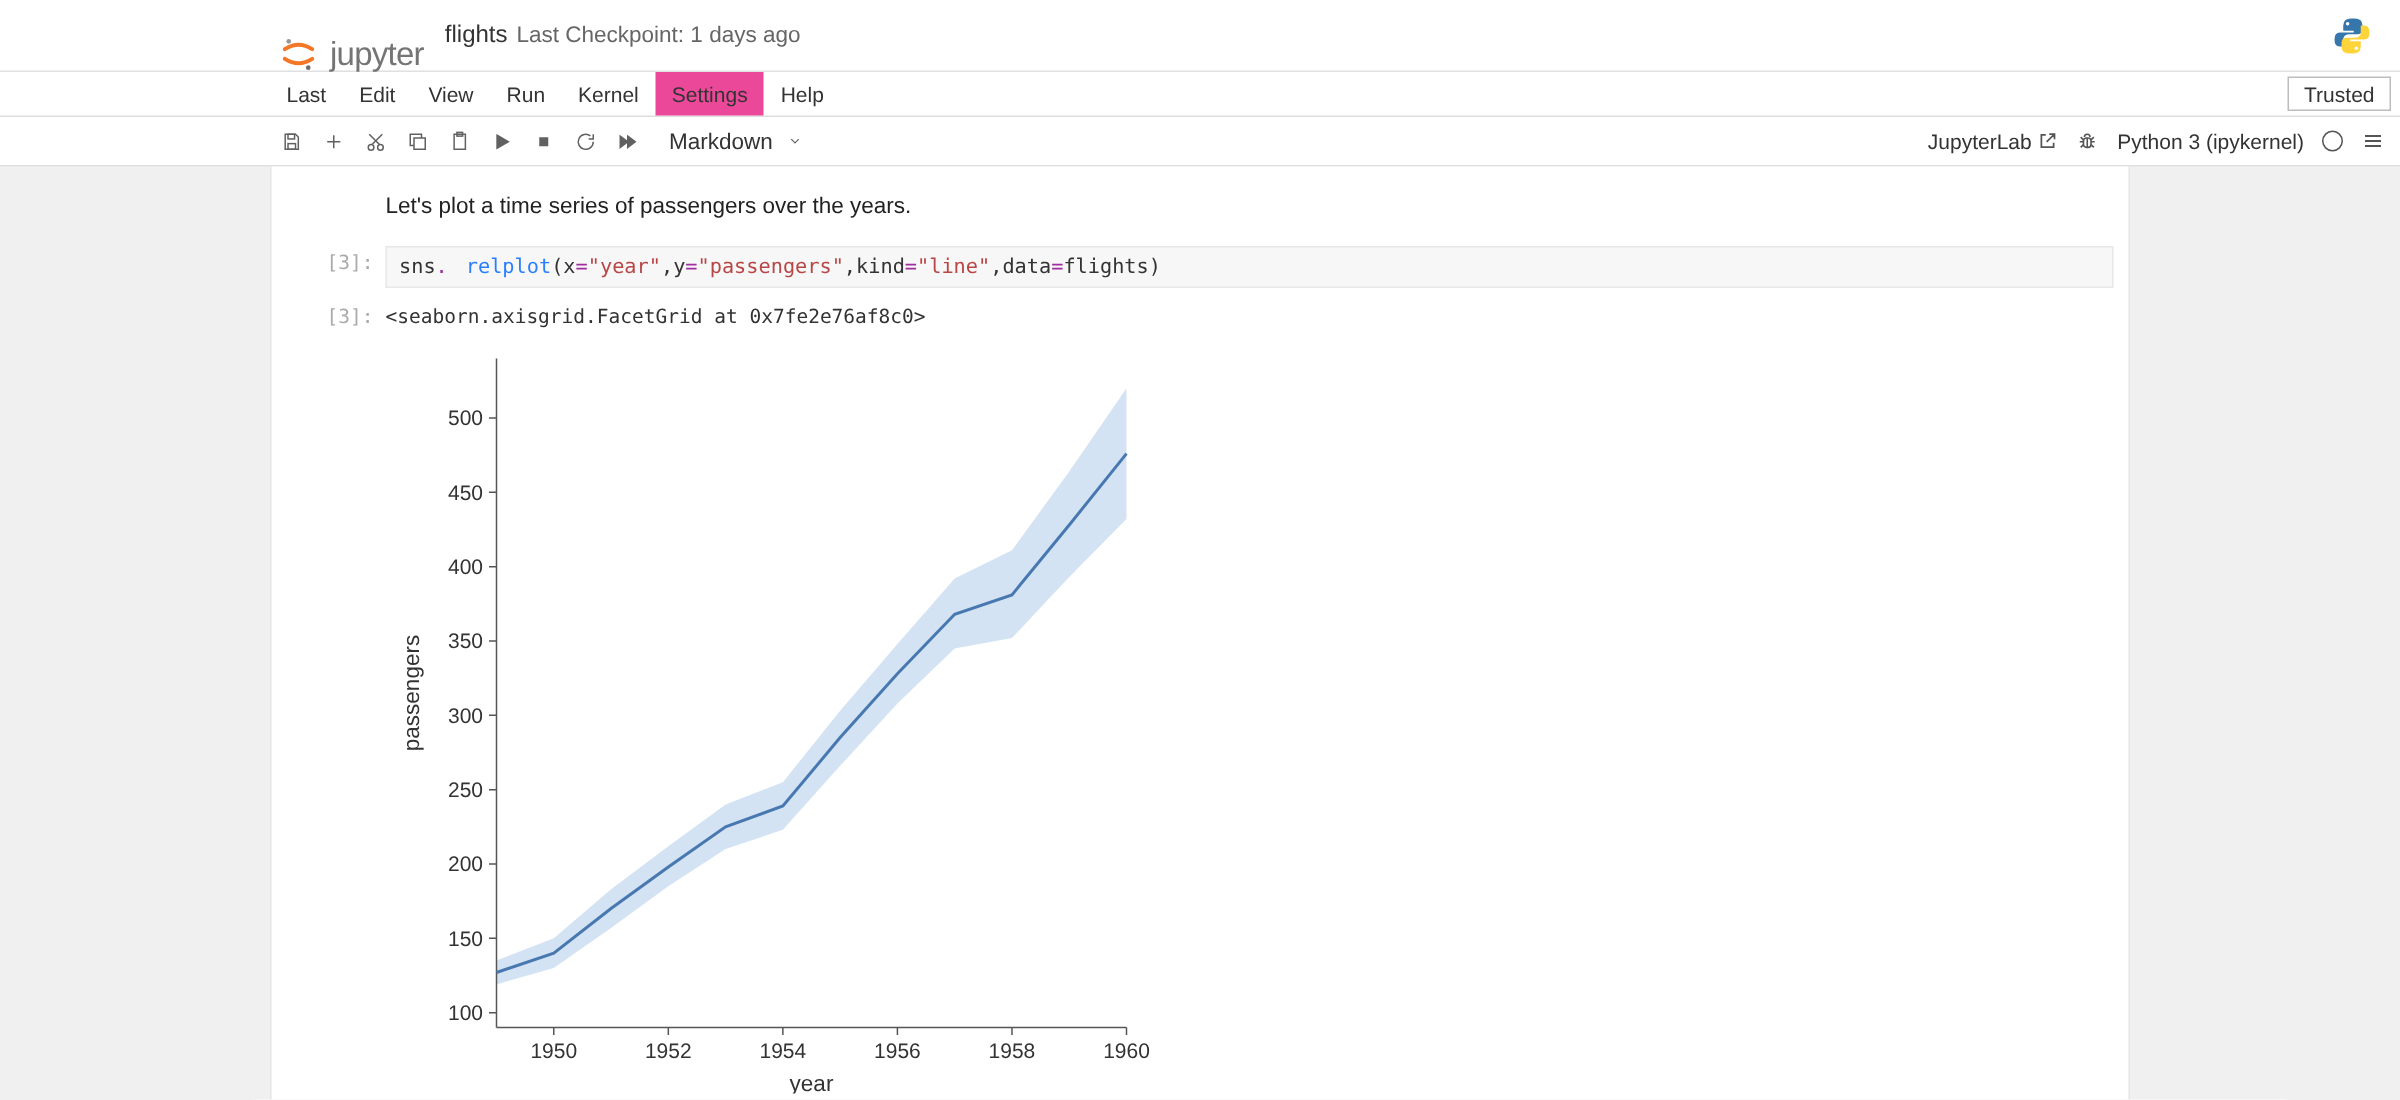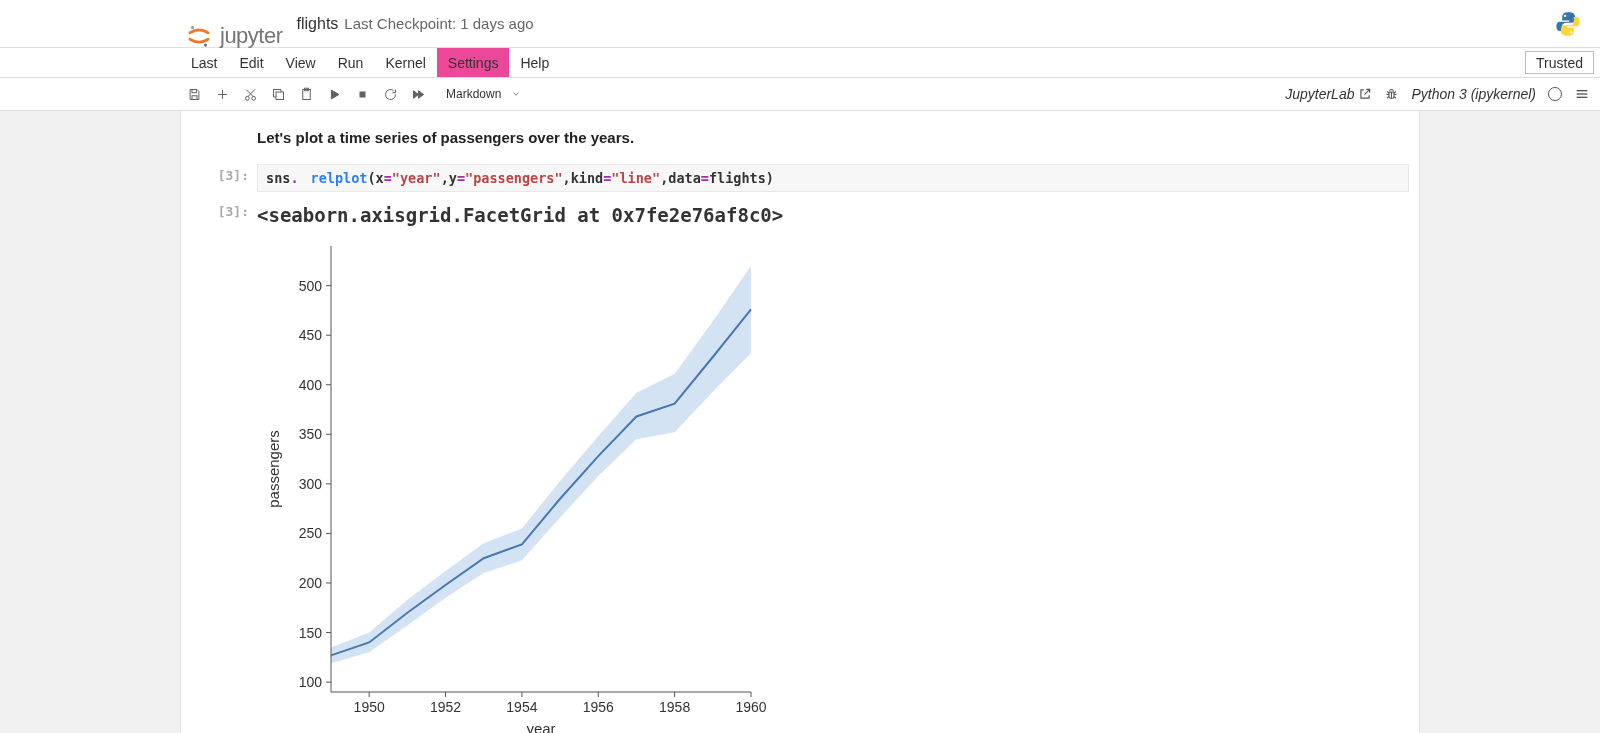--- a/index.html
+++ b/index.html
@@ -80,43 +80,43 @@
   .tool-btn {
     width: 28px; height: 28px;
     display:flex; align-items:center; justify-content:center;
     color: #555;
     cursor:pointer;
   }
   .tool-btn svg { width:15px; height:15px; stroke:#616161; fill:none; stroke-width:1.6; }
   .celltype-select {
     margin-left: 14px;
     display:flex; align-items:center;
-    font-size:12px; color:#333;
+    font-size:15px; color:#333;
     gap:10px;
     cursor:pointer;
   }
   .toolbar-spacer { flex:1; }
   .toolbar-right {
-    display:flex; align-items:center; gap:12px; padding-right:10px;font-style:italic;
+    display:flex; align-items:center; gap:12px; padding-right:10px;
   }
   .jlab-link { display:flex; align-items:center; gap:4px; color:#333; font-size:14px; cursor:pointer;}
   .kernel-name { font-size:14px; color:#333; }
   .kernel-indicator { width:14px; height:14px; border:1.5px solid #555; border-radius:50%; }
 
   .notebook-panel {
     background: #fff;
     margin: 0 auto;
     width: 1240px;
     height: calc(733px - 48px - 30px - 33px);
     overflow: hidden;
     border-left: 1px solid #e4e4e4;
     border-right: 1px solid #e4e4e4;
     padding-top: 12px;
   }
-  .cell { display:flex; padding: 4px 10px 4px 0; font-weight: bold; }
+  .cell { display:flex; padding: 4px 10px 4px 0; }
   .prompt {
     width: 76px;
     text-align: right;
     font-family: ui-monospace, SFMono-Regular, Menlo, Consolas, monospace;
     font-size: 13px;
     color: #aaa;
     padding-right: 8px;
     padding-top: 4px;
     flex-shrink:0;
   }
@@ -136,21 +136,21 @@
     font-size: 13.5px;
     white-space: pre;
   }
   .tok-obj { color:#333; }
   .tok-func { color:#2a7fff;margin-left:12px; }
   .tok-op { color:#a030a0; }
   .tok-str { color:#b94646; }
   .out-body {
     flex:1;
     font-family: ui-monospace, SFMono-Regular, Menlo, Consolas, monospace;
-    font-size: 19px;
+    font-size: 13px;
     color:#333;
     padding-top:4px;
   }
   .chart-output {
     padding-left: 80px;
     padding-top: 6px;
   }
   .chart-svg { width: 520px; height: 500px; }
   .axis-label { font-size: 15px; fill:#333; }
   .tick-label { font-size: 14px; fill:#333; }

